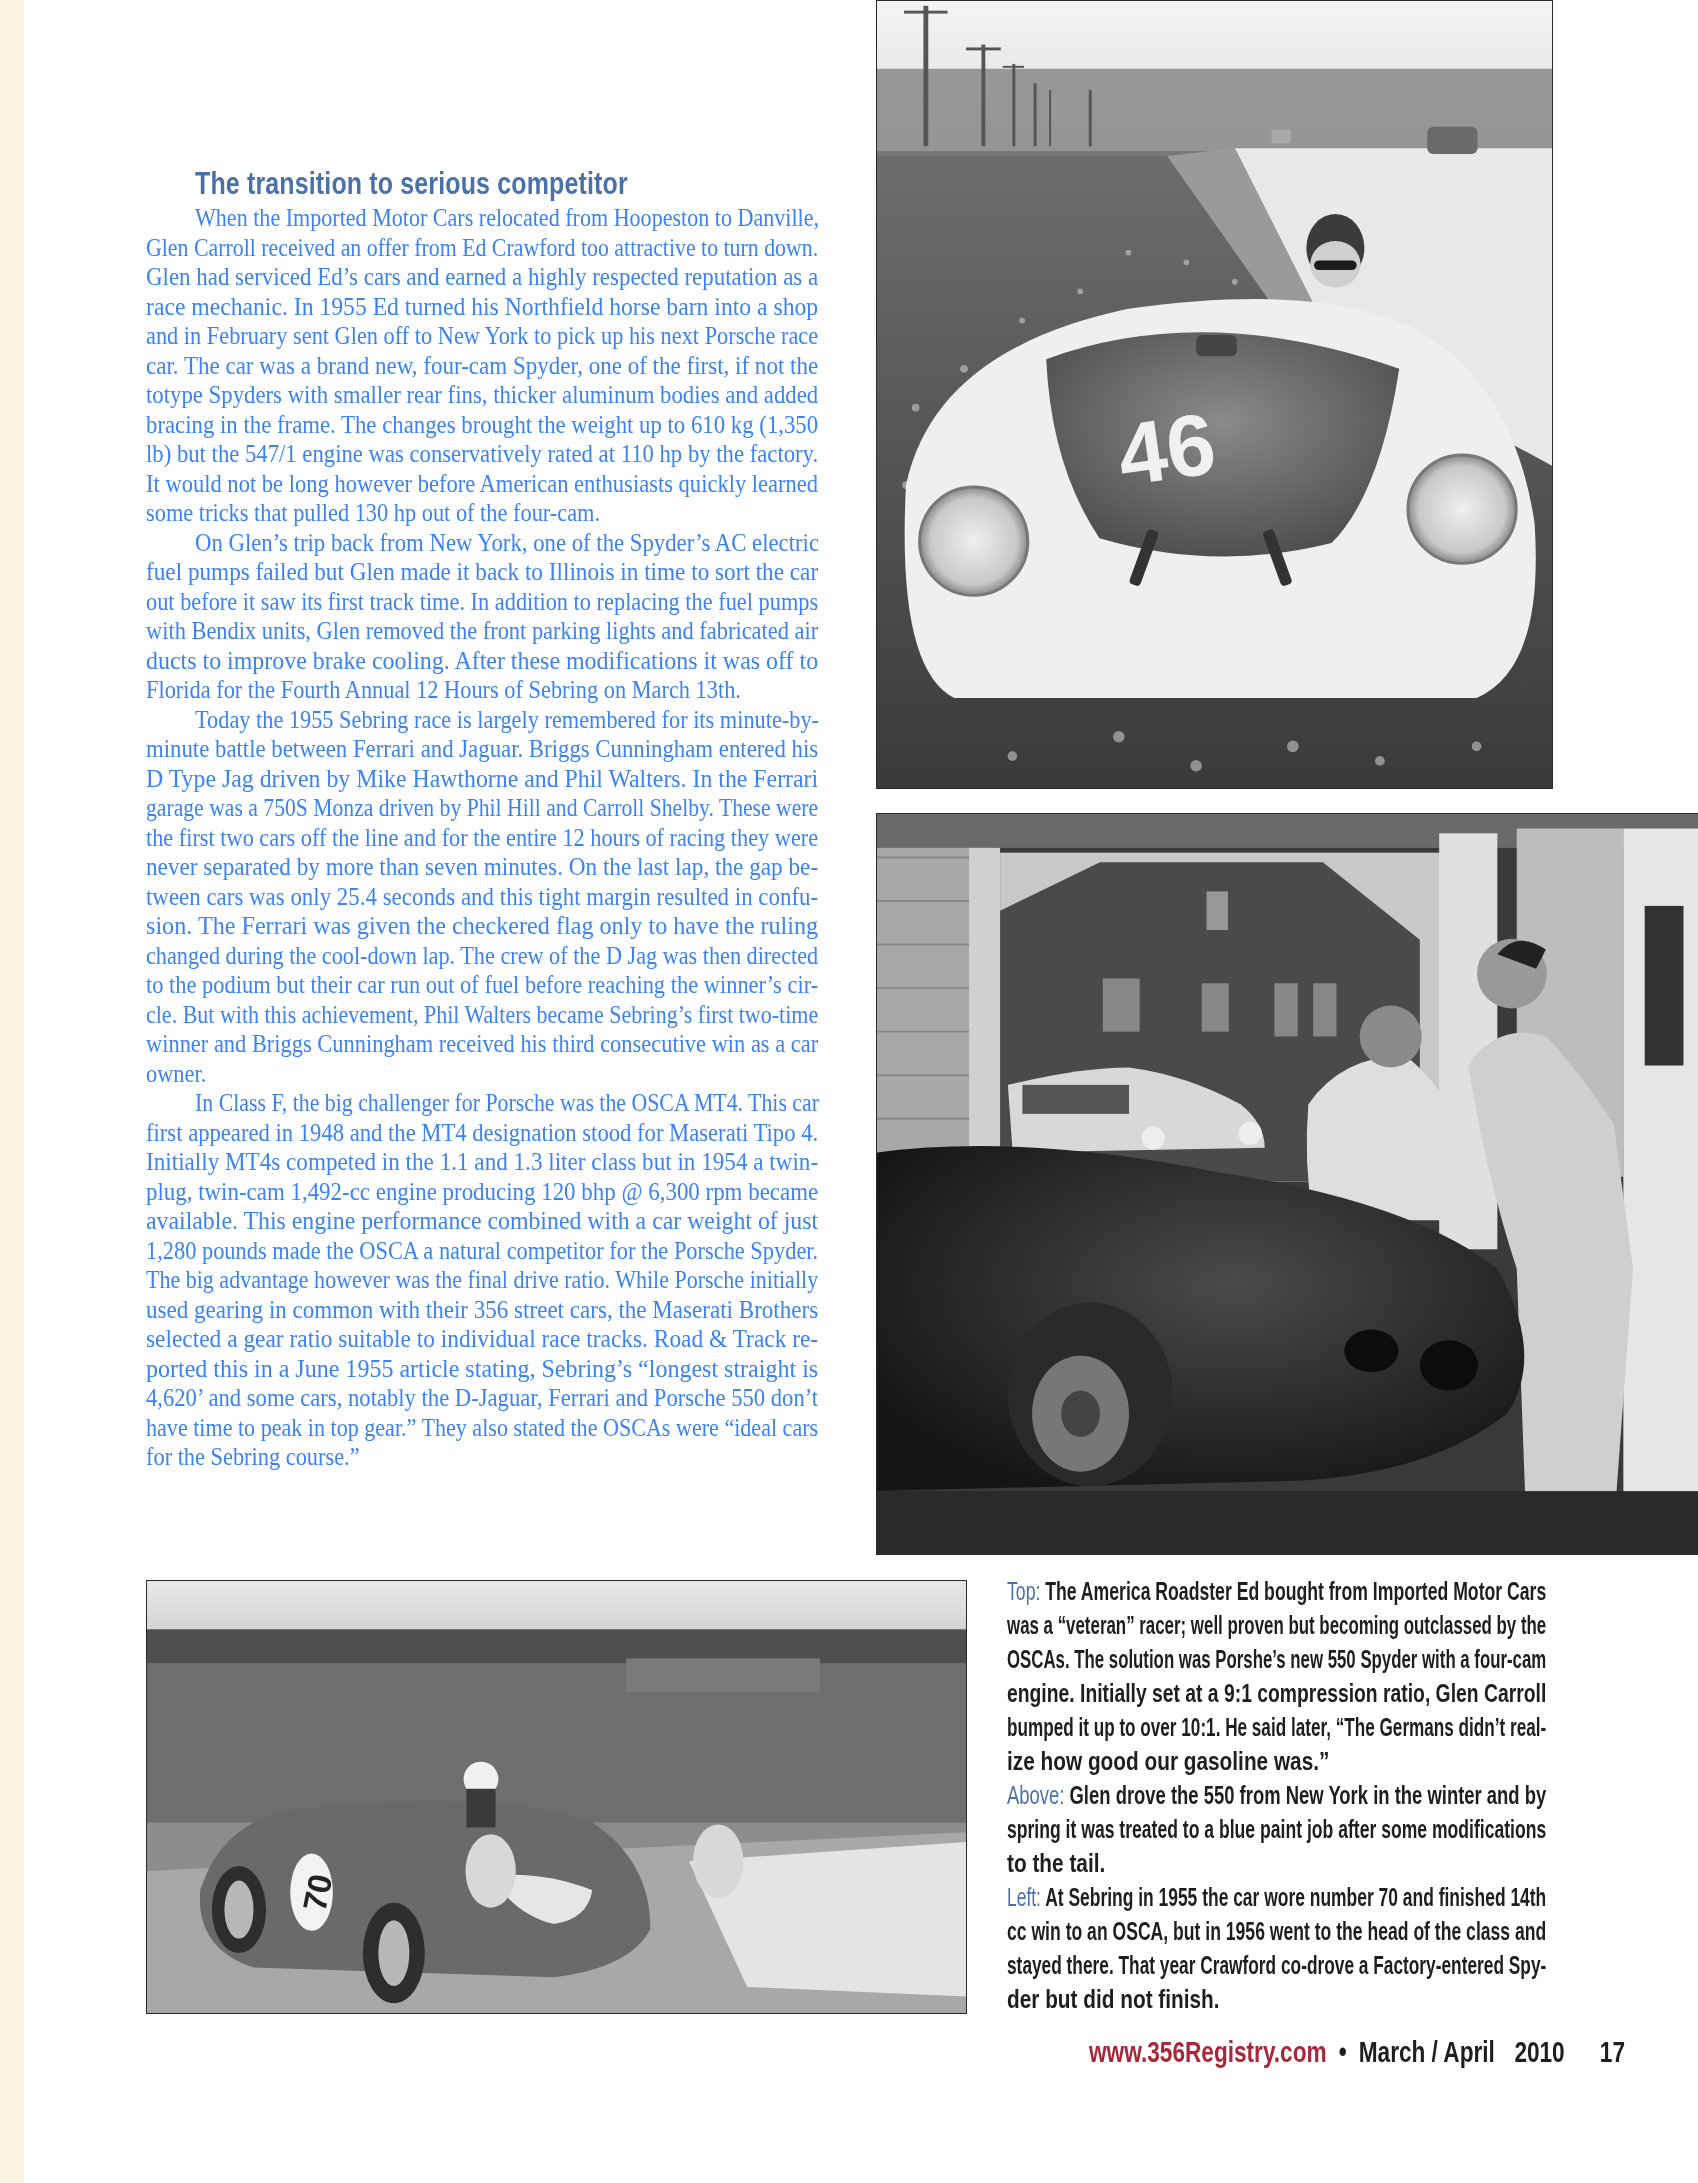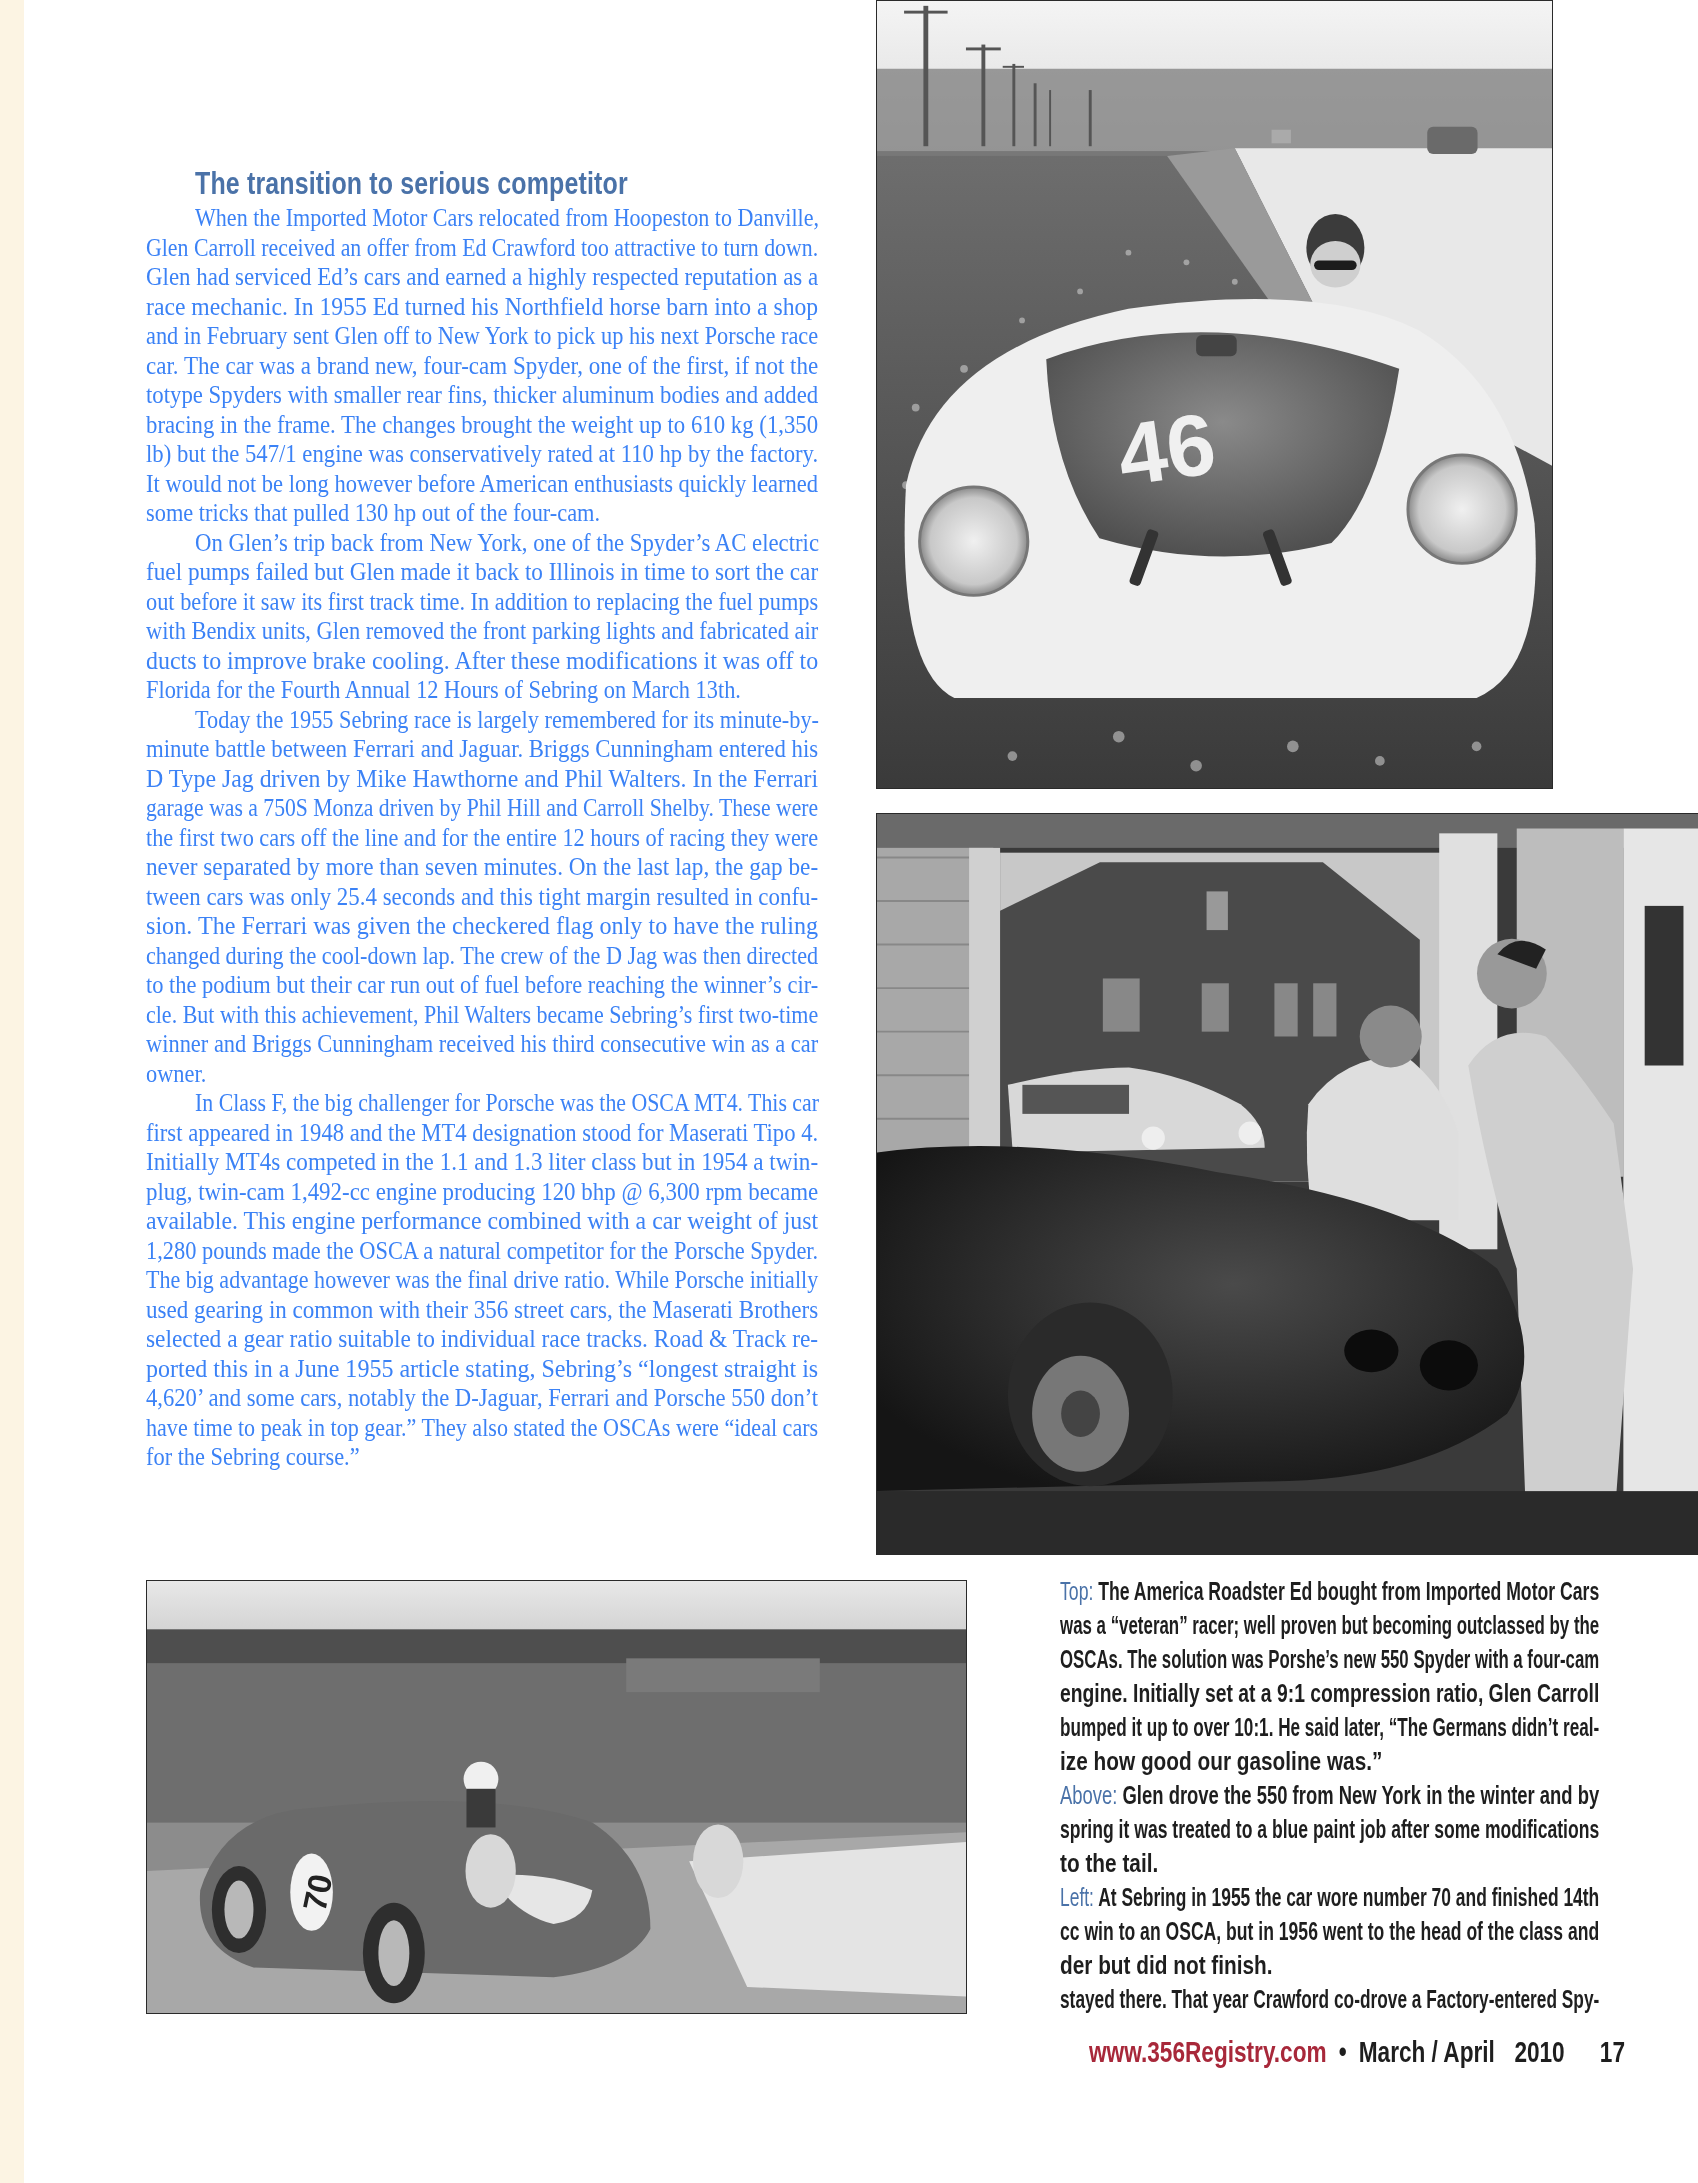--- a/index.html
+++ b/index.html
@@ -4,21 +4,21 @@
 <style>
   html, body { margin:0; padding:0; }
   body { width:1698px; height:2183px; position:relative; background:#ffffff; overflow:hidden; }
   .strip { position:absolute; left:0; top:0; width:24px; height:2183px; background:#fcf4e3; }
   .heading { position:absolute; left:195px; top:165px; white-space:nowrap; font-family:"Liberation Sans", sans-serif; font-weight:bold; font-size:32px; color:#4a72a8; transform:scaleX(0.78); transform-origin:left top; letter-spacing:0.2px; }
   .body-col { position:absolute; left:146px; top:203px; width:677px; }
   .line { display:block; height:29.5px; line-height:29.5px; font-family:"Liberation Serif", serif; font-size:26px; color:#3b82f6; white-space:nowrap; overflow:visible; }
   .line .in { display:inline-block; transform-origin:left center; }
   .photo { position:absolute; border:1.5px solid #2a2a2a; box-sizing:border-box; overflow:hidden; background:#888; }
   .photo svg { display:block; width:100%; height:100%; }
-  .caption { position:absolute; left:1060px; top:1574px; width:548px; }
+  .caption { position:absolute; left:1007px; top:1574px; width:548px; }
   .cline { display:block; height:34px; line-height:34px; font-family:"Liberation Sans", sans-serif; font-weight:bold; font-size:26px; color:#1e1e1e; white-space:nowrap; }
   .cline .in { display:inline-block; transform-origin:left center; }
   .lbl { color:#4a72a8; font-weight:normal; }
   .footer { position:absolute; left:1089px; top:2036px; white-space:nowrap; font-family:"Liberation Sans", sans-serif; font-weight:bold; font-size:29px; color:#1e1e1e; transform:scaleX(0.78); transform-origin:left top; }
   .footer .url { color:#a8283a; }
   .footer .sep { padding:0 15.5px; }
   .footer .year { padding-left:25px; }
   .footer .page { padding-left:45px; }
 </style>
 </head>
@@ -230,20 +230,20 @@
     <span class="cline"><span class="in" style="transform: translateX(0px) scaleX(0.649075);"><span style="white-space: pre;">was a “veteran” racer; well proven but becoming outclassed by the</span></span></span>
     <span class="cline"><span class="in" style="transform: translateX(0px) scaleX(0.646488);"><span style="white-space: pre;">OSCAs. The solution was Porshe’s new 550 Spyder with a four-cam</span></span></span>
     <span class="cline"><span class="in" style="transform: translateX(0px) scaleX(0.743476);"><span style="white-space: pre;">engine. Initially set at a 9:1 compression ratio, Glen Carroll</span></span></span>
     <span class="cline"><span class="in" style="transform: translateX(0px) scaleX(0.659442);"><span style="white-space: pre;">bumped it up to over 10:1. He said later, “The Germans didn’t real-</span></span></span>
     <span class="cline"><span class="in" style="transform: translateX(0px) scaleX(0.8);"><span style="white-space: pre;">ize how good our gasoline was.”</span></span></span>
     <span class="cline"><span class="in" style="transform: translateX(0px) scaleX(0.709099);"><span class="lbl">Above:</span><span style="white-space: pre;"> Glen drove the 550 from New York in the winter and by</span></span></span>
     <span class="cline"><span class="in" style="transform: translateX(0px) scaleX(0.676214);"><span style="white-space: pre;">spring it was treated to a blue paint job after some modifications</span></span></span>
     <span class="cline"><span class="in" style="transform: translateX(0px) scaleX(0.8);"><span style="white-space: pre;">to the tail.</span></span></span>
     <span class="cline"><span class="in" style="transform: translateX(0px) scaleX(0.67086);"><span class="lbl">Left:</span><span style="white-space: pre;"> At Sebring in 1955 the car wore number 70 and finished 14th</span></span></span>
     <span class="cline"><span class="in" style="transform: translateX(0px) scaleX(0.676214);"><span style="white-space: pre;">cc win to an OSCA, but in 1956 went to the head of the class and</span></span></span>
+    <span class="cline"><span class="in" style="transform: translateX(0px) scaleX(0.665281);"><span style="white-space: pre;">stayed there. That year Crawford co-drove a Factory-entered Spy-</span></span></span>
     <span class="cline"><span class="in" style="transform: translateX(0px) scaleX(0.8);"><span style="white-space: pre;">der but did not finish.</span></span></span>
-    <span class="cline"><span class="in" style="transform: translateX(0px) scaleX(0.665281);"><span style="white-space: pre;">stayed there. That year Crawford co-drove a Factory-entered Spy-</span></span></span>
   </div>
 
 <div class="footer">
   <span class="url">www.356Registry.com</span><span class="sep">•</span><span>March / April</span><span class="year">2010</span><span class="page">17</span>
 </div>
 
 
 </body></html>

